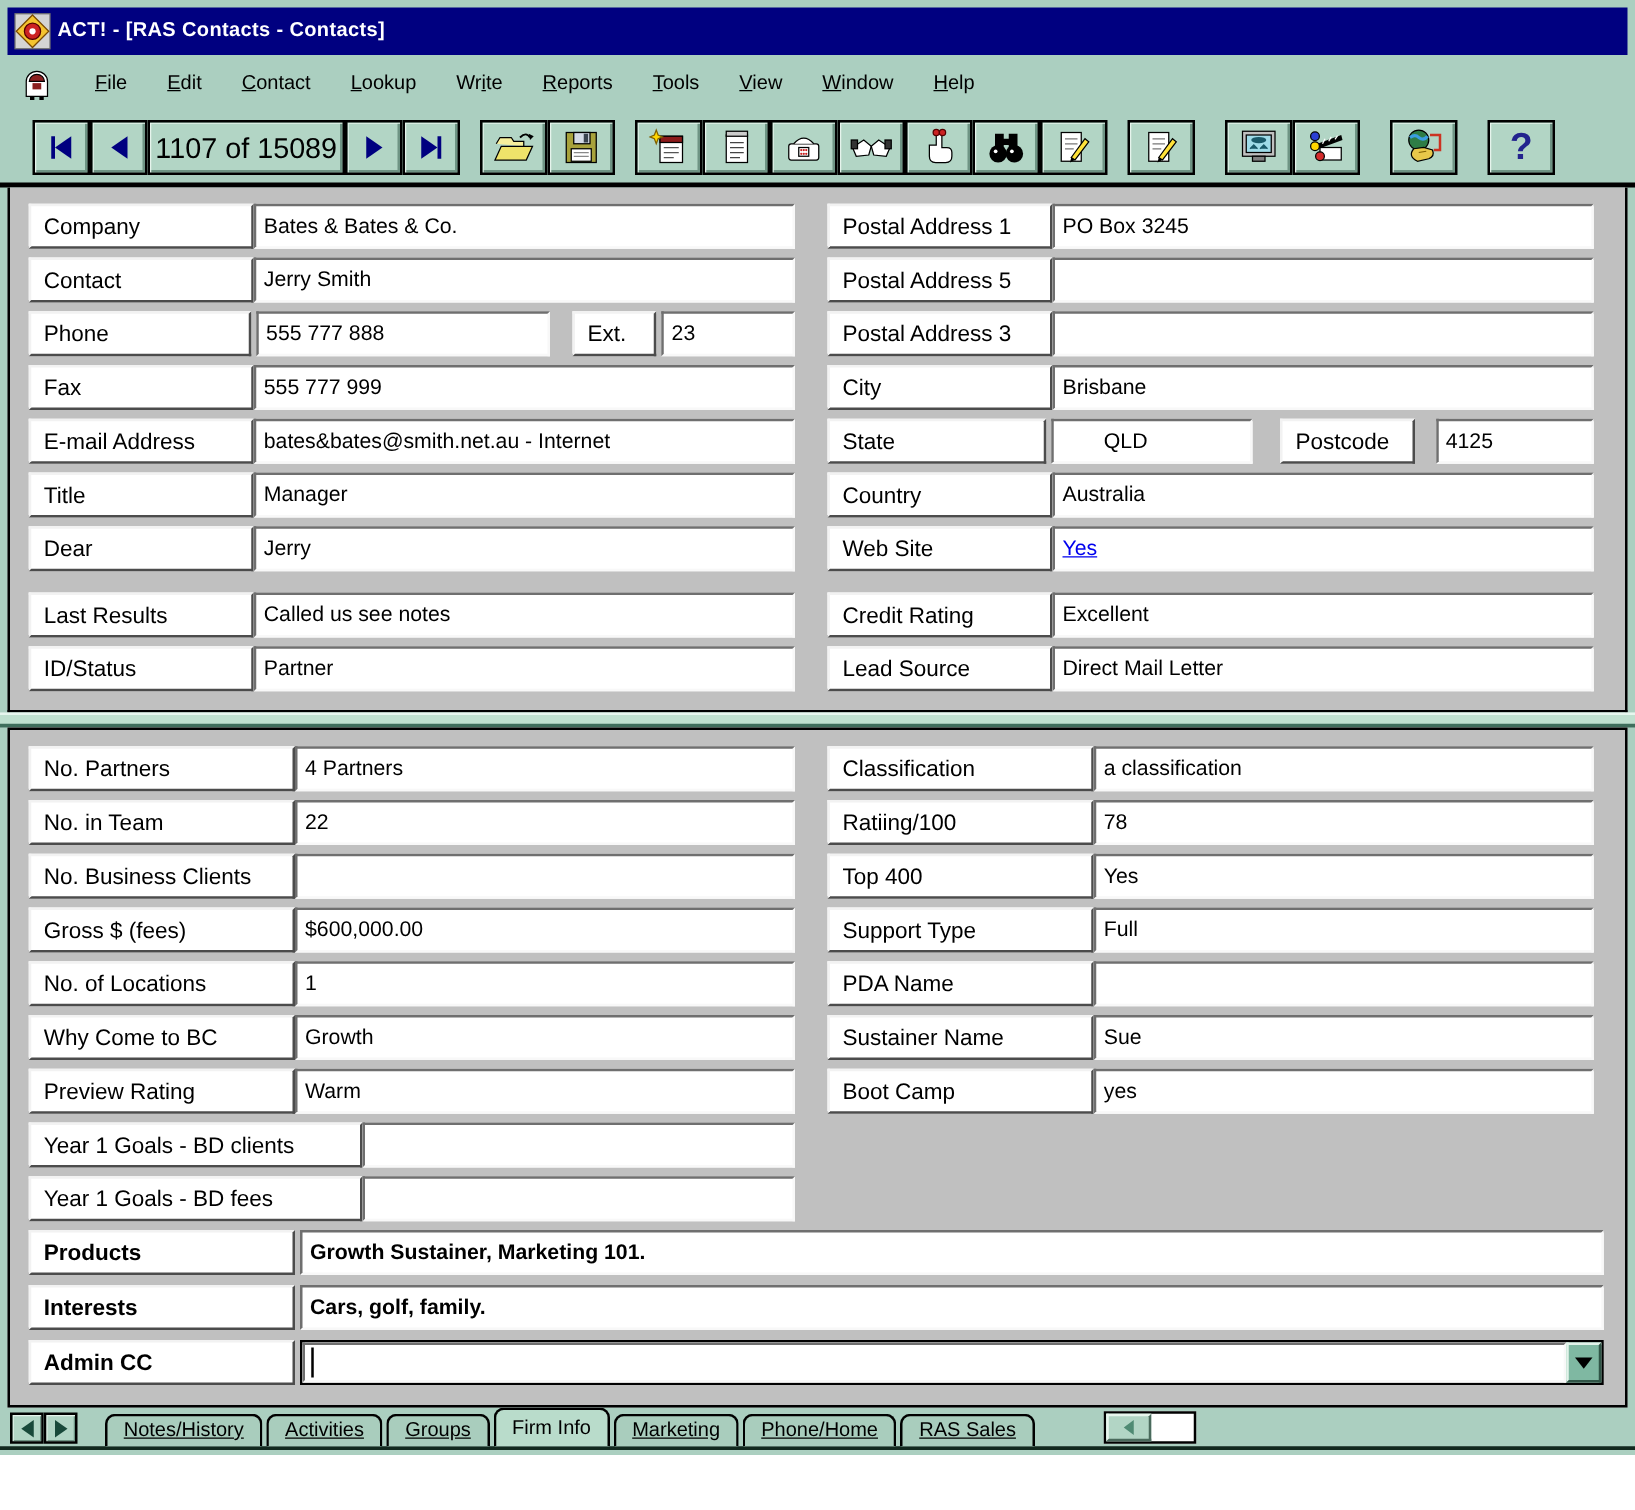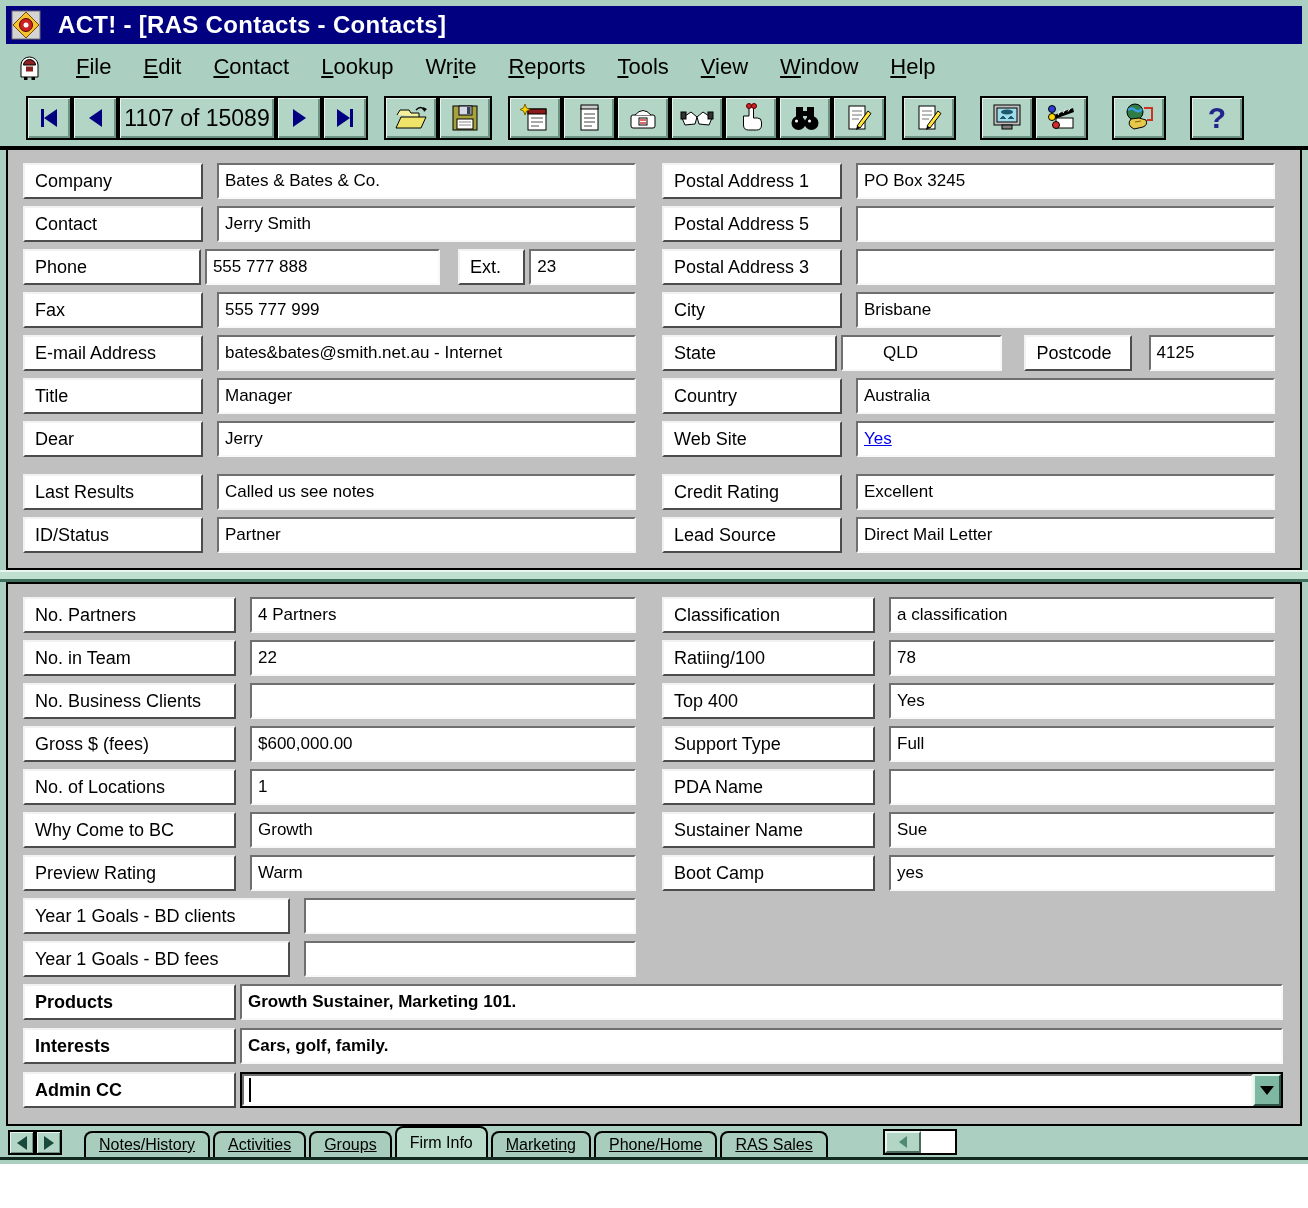--- a/index.html
+++ b/index.html
@@ -4,26 +4,26 @@
 <style>
   * { box-sizing: border-box; margin: 0; padding: 0; }
   html,body { width:1308px; background:#ffffff; font-family:"Liberation Sans", sans-serif; }
   body { height:1208px; }
 
   .window { width:1308px; background:#abcfc0; padding-top:6px; }
 
   
   .titlebar { height:38px; margin:0 6px; background:#000080; display:flex; align-items:center; padding-left:4px; }
   .titlebar .app-icon { width:32px; height:32px; display:flex; align-items:center; justify-content:center; }
-  .title-text { color:#ffffff; font-size:24px; font-weight:bold; margin-left:16px; letter-spacing:0.3px; }
+  .title-text { color:#ffffff; font-size:16px; font-weight:bold; margin-left:4px; letter-spacing:0.3px; }
 
   
   .menubar { height:46px; display:flex; align-items:center; padding-left:16px; gap:32px; }
   .menu-icon { width:28px; height:28px; display:flex; align-items:center; }
-  .menu-item { font-size:22px; color:#000; cursor:default; }
+  .menu-item { font-size:16px; color:#000; cursor:default; }
   .u { text-decoration: underline; }
 
   
   .toolbar { height:56px; display:flex; align-items:center; padding-left:26px; }
   .tb-btn { height:44px; border:2px solid #000; background:#b2d5c5;
             box-shadow: inset 1px 1px 0 #e6f4ec, inset -2px -2px 0 #6e9484;
             display:flex; align-items:center; justify-content:center; }
   .nav-btn { width:46px; }
   .counter-btn { width:158px; font-size:23px; }
   .icon-btn { width:54px; }
@@ -46,21 +46,21 @@
 
   .frow { display:flex; margin-bottom:7px; height:36px; }
   .gap-before { margin-top:17px; }
 
   .label-btn { background:#ffffff; border:2px solid; border-color:#f2f2f2 #4c4c4c #4c4c4c #f2f2f2;
                display:flex; align-items:center; padding-left:10px; font-size:18px; color:#000; height:36px; }
   .field { background:#fff; border:2px solid; border-color:#6f6f6f #f8f8f8 #f8f8f8 #6f6f6f;
            display:flex; align-items:center; padding-left:6px; font-size:17px; color:#000; height:36px; overflow:hidden; white-space:nowrap; }
 
   .w180 { width:180px; } .w213 { width:213px; } .w267 { width:267px; }
-  .fl1 { flex:1; margin-left:14px; }
+  .fl1 { flex:1; margin-left:0; }
   .phone-f { width:238px; margin-left:4px; }
   .ext-l { width:68px; margin-left:18px; }
   .ext-f { width:108px; margin-left:4px; }
   .state-f { width:165px; margin-left:4px;padding-left:40px; }
   .pc-l { width:110px; margin-left:22px; }
   .pc-f { width:130px; margin-left:17px; }
 
   .link { color:#0000ee; text-decoration:underline; cursor:pointer; }
 
   .full-row { display:flex; margin-bottom:8px; height:36px;font-weight:bold; }

